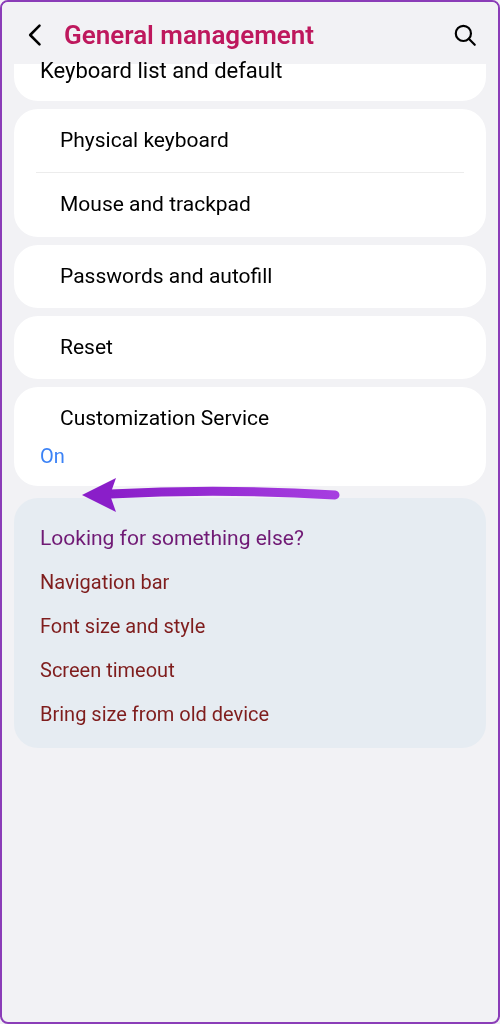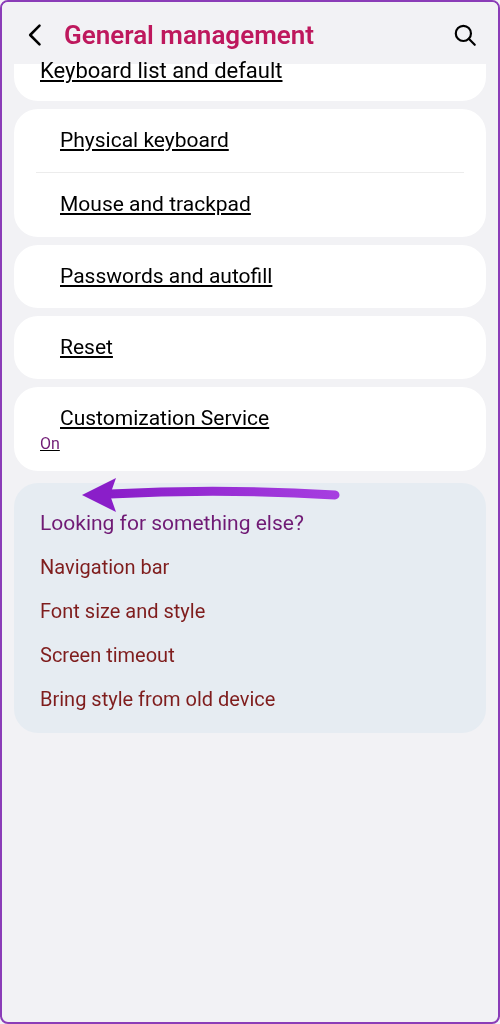--- a/index.html
+++ b/index.html
@@ -33,21 +33,20 @@
     }
     .search-icon {
       width: 26px;
       height: 26px;
       cursor: pointer;
     }
     .card {
       background: #fff;
       border-radius: 24px;
       margin: 8px 12px;
-      text-decoration: underline;
     }
     .card-partial-top {
       border-radius: 0 0 24px 24px;
       margin-top: 0;
       padding: 4px 26px 18px 26px;
     }
     .partial-text {
       font-size: 22px;
       color: #000;
       overflow: hidden;
@@ -63,23 +62,23 @@
       color: #000;
       line-height: 1.3;
       margin-left: 20px;
     }
     .row-subtitle {
       font-size: 16px;
       color: #9a9a9a;
       margin-top: 2px;
     }
     .row-subtitle-blue {
-      font-size: 16px;
-      color: #701a75;
-      margin-top: 2px;
+      font-size: 20px;
+      color: #3b82f6;
+      margin-top: 12px;
     }
     .divider {
       height: 1px;
       background: #ececec;
       margin: 0 22px;
     }
     .suggestions-card {
       background: #e6ecf2;
       border-radius: 24px;
       margin: 12px 12px 8px 12px;
@@ -157,21 +156,21 @@
     <div class="row-title">Customization Service</div>
     <div class="row-subtitle-blue">On</div>
   </div>
 </div>
 
 <div class="suggestions-card">
   <div class="suggestions-title">Looking for something else?</div>
   <a class="suggestion-link">Navigation bar</a>
   <a class="suggestion-link">Font size and style</a>
   <a class="suggestion-link">Screen timeout</a>
-  <a class="suggestion-link">Bring style from old device</a>
+  <a class="suggestion-link">Bring size from old device</a>
 </div>
 
 <svg class="arrow-overlay" viewBox="0 0 260 50">
   <defs>
     <linearGradient id="arrowgrad" x1="0%" y1="0%" x2="100%" y2="0%">
       <stop offset="0%" stop-color="#8a1ec9"></stop>
       <stop offset="100%" stop-color="#a63ee0"></stop>
     </linearGradient>
   </defs>
   <path d="M 255 25 Q 140 18 30 24" stroke="url(#arrowgrad)" stroke-width="9" fill="none" stroke-linecap="round"></path>

